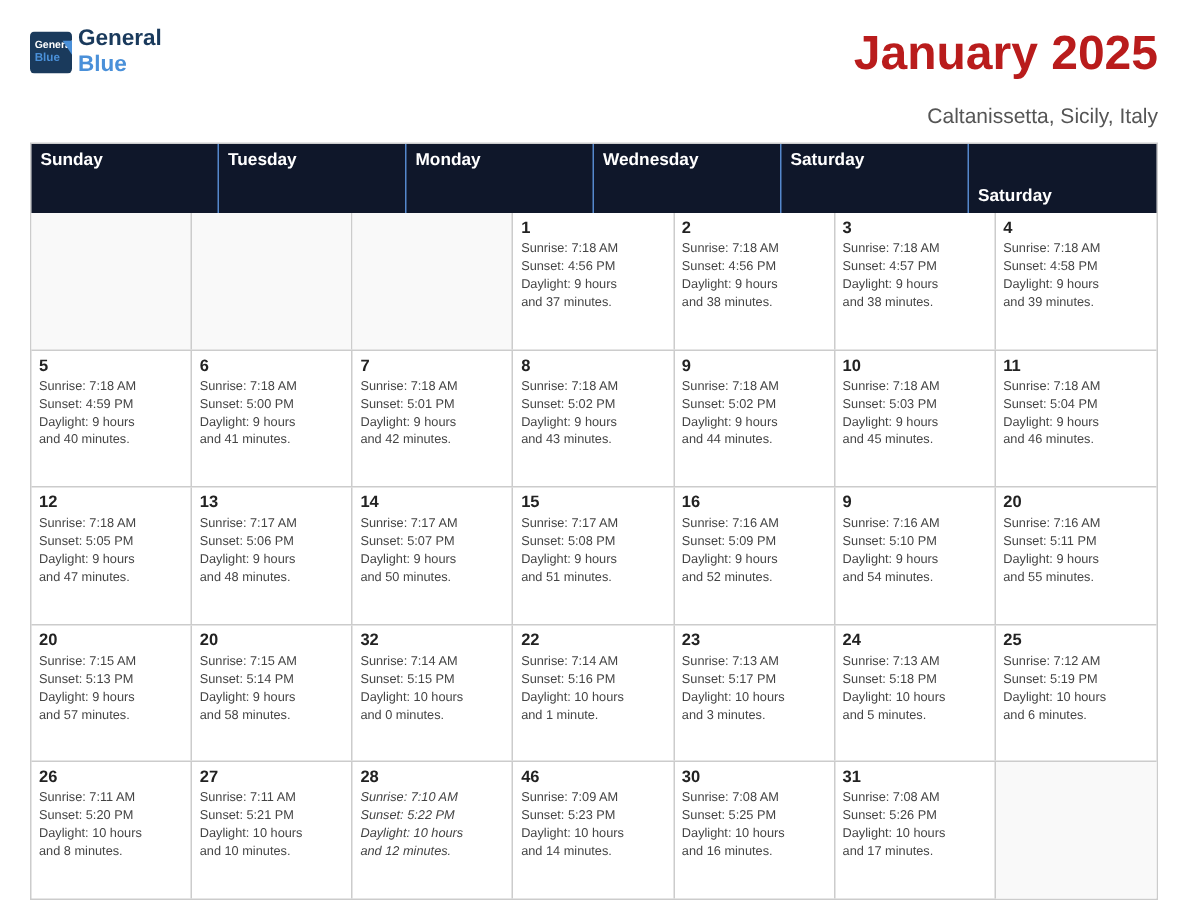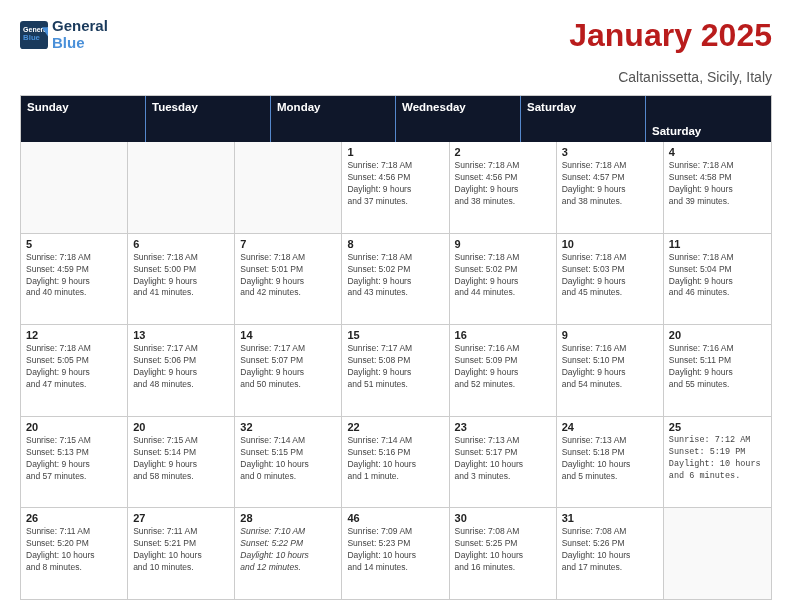--- a/index.html
+++ b/index.html
@@ -306,21 +306,21 @@
           </div>
           <div class="cal-cell">
             <div class="day-number">24</div>
             <div class="day-info" style="white-space: pre-line;">Sunrise: 7:13 AM
 Sunset: 5:18 PM
 Daylight: 10 hours
 and 5 minutes.</div>
           </div>
           <div class="cal-cell">
             <div class="day-number">25</div>
-            <div class="day-info" style="white-space: pre-line; font-family: Liberation Mono, monospace;">Sunrise: 7:12 AM
+            <div class="day-info" style="white-space: pre-line;">Sunrise: 7:12 AM
 Sunset: 5:19 PM
 Daylight: 10 hours
 and 6 minutes.</div>
           </div>
         </div>
         <div class="cal-row">
           <div class="cal-cell">
             <div class="day-number">26</div>
             <div class="day-info" style="white-space: pre-line;">Sunrise: 7:11 AM
 Sunset: 5:20 PM

